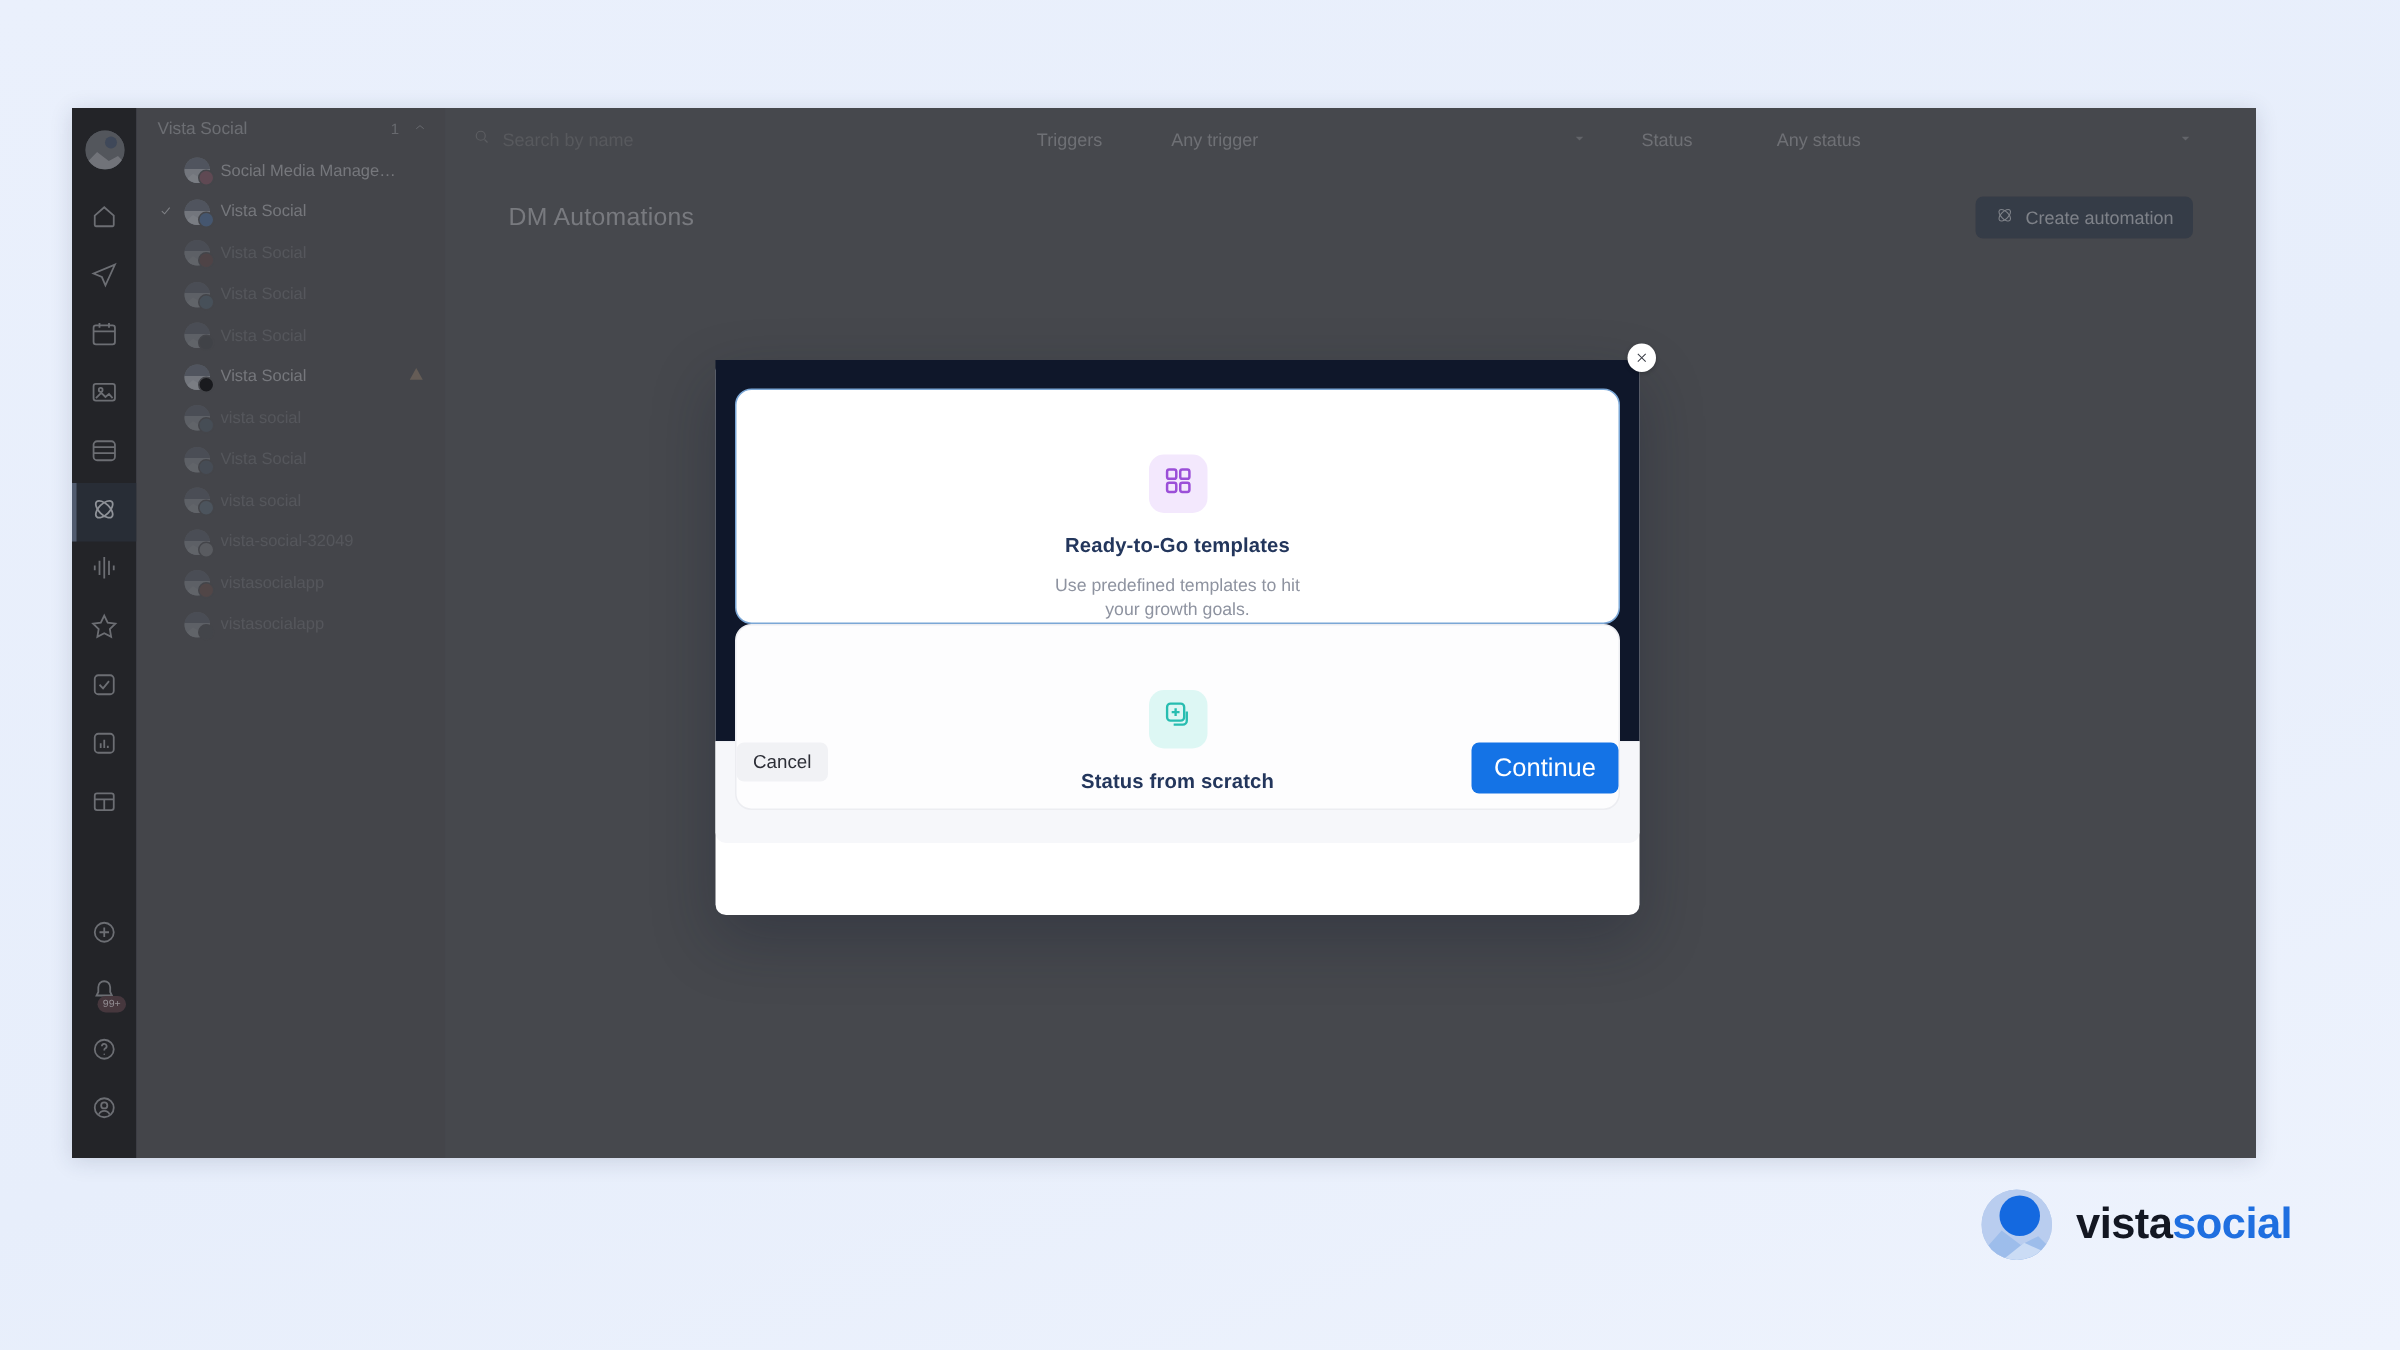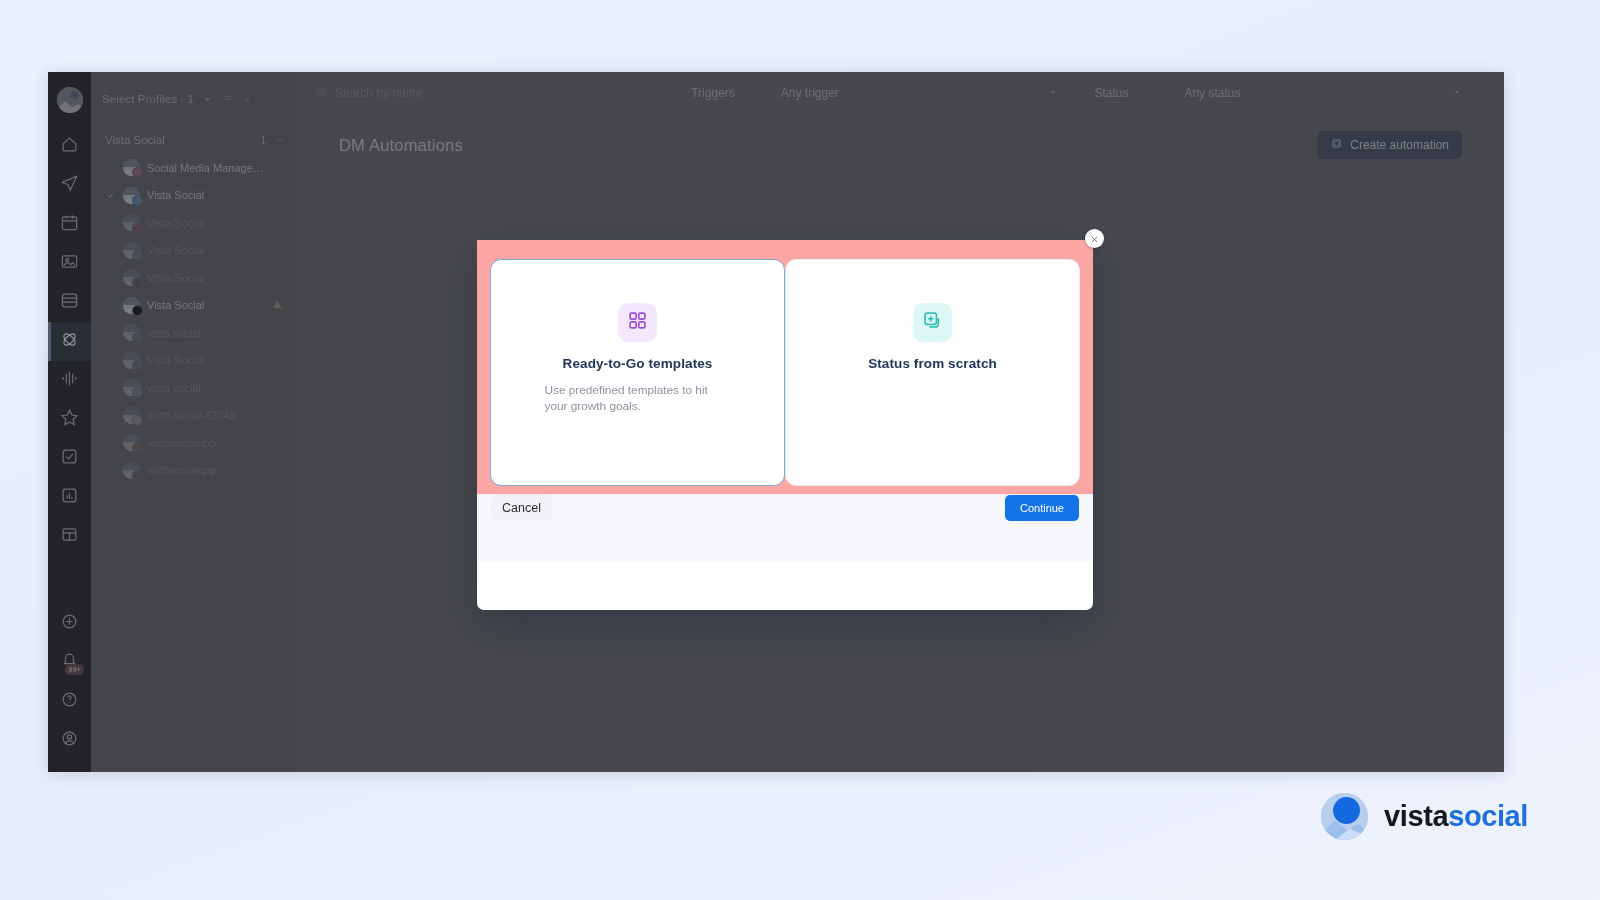--- a/index.html
+++ b/index.html
@@ -233,24 +233,25 @@
     width: 19px; height: 19px;
     border-radius: 50%;
     background: #ffffff;
     display: flex; align-items: center; justify-content: center;
     box-shadow: 0 1px 3px rgba(0,0,0,.22);
   }
   #modal-close svg { width: 9px; height: 9px; stroke: #3a3d46; stroke-width: 1.8; fill: none; }
 
   #modal-body {
     height: 254px;
-    background: #fca5a5;
+    background: #0f172a;
     display: flex;
     padding: 19px 13px 0 13px;
     box-sizing: border-box;
+    flex-direction: column;
   }
   .choice-card {
     flex: 1;
     border-radius: 11px;
     border: 1px solid #ecedf1;
     background: #fdfdfe;
     display: flex;
     flex-direction: column;
     align-items: center;
     padding-top: 43px;
@@ -273,20 +274,21 @@
   .card-title {
     font-size: 13.5px;
     font-weight: bold;
     color: #23365c;
     margin-bottom: 11px;
     letter-spacing: .1px;
   }
   .card-desc {
     font-size: 11.8px;
     color: #8e93a0;
+    text-align: center;
     line-height: 1.38;
     max-width: 186px;
   }
 
   #modal-footer {
     height: 67px;
     background: #f6f7fa;
     border-radius: 0 0 7px 7px;
     display: flex; align-items: flex-start;
     padding: 0 14px;
@@ -299,21 +301,21 @@
     border-radius: 5px;
     padding: 6px 11px;
     border: none;
     font-family: "Liberation Sans", sans-serif;
     cursor: pointer;
   }
   #continue-btn {
     margin-left: auto;
     background: #1473e6;
     color: #ffffff;
-    font-size: 11px;
+    font-size: 17px;
     border-radius: 5px;
     padding: 7px 15px;
     border: none;
     font-family: "Liberation Sans", sans-serif;
     cursor: pointer;
   }
 
   
   #brand {
     position: absolute;
@@ -450,38 +452,20 @@
           <span><svg viewBox="0 0 24 24">
                 <circle cx="12" cy="12" r="8"></circle>
                 <circle cx="12" cy="10" r="2.6"></circle>
                 <path d="M7.5 17.5a5 5 0 0 1 9 0"></path>
               </svg></span>
         </div>
       </div>
     </div>
 
     <div id="profile-panel" class="dim">
-      <div id="profile-head">
-        <span class="sel-label">Select Profiles · 1</span>
-        <span class="head-ic">
-            <svg viewBox="0 0 24 24">
-              <path d="M6 9l6 6 6-6" fill="#80838e" stroke="none"></path>
-            </svg>
-          </span>
-        <span class="head-ic">
-            <svg viewBox="0 0 24 24">
-              <path d="M3 5h18M6 12h12M10 19h4"></path>
-            </svg>
-          </span>
-        <span class="head-ic">
-            <svg viewBox="0 0 24 24">
-              <path d="M15 5l-7 7 7 7"></path>
-            </svg>
-          </span>
-      </div>
 
       <div id="group-row">
         <span class="g-name">Vista Social</span>
         <span class="g-count">1</span>
         <span class="g-chev"><svg viewBox="0 0 24 24">
               <path d="M6 14l6-5 6 5"></path>
             </svg></span>
       </div>
 
       <div id="profile-list">

